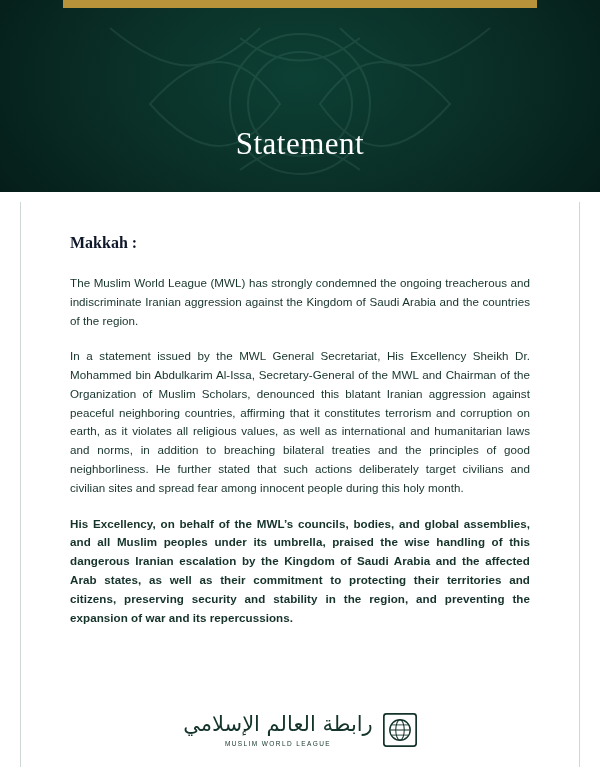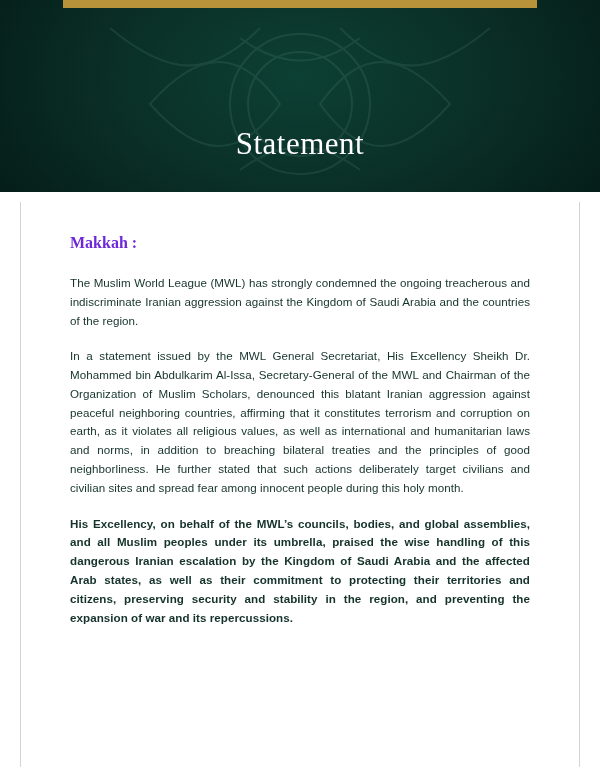--- a/index.html
+++ b/index.html
@@ -92,21 +92,21 @@
     position: absolute;
     left: 70px;
     right: 70px;
     top: 42px;
   }
 
   .dateline {
     font-family: "Liberation Serif", serif;
     font-weight: bold;
     font-size: 16px;
-    color: #6d28d9;
+    color: #0f172a;
     margin: 0 0 22px 0;
   }
 
   .para {
     font-size: 11.6px;
     line-height: 1.62;
     color: #15322b;
     text-align: justify;
     margin: 16px 0 17px 0;
     letter-spacing: 0.05px;
@@ -174,15 +174,29 @@
     <div class="rule-left"></div>
     <div class="rule-right"></div>
 
     <div class="doc-body">
       <h2 class="dateline"><span>Makkah :</span></h2>
       <p class="para">The Muslim World League (MWL) has strongly condemned the ongoing treacherous and indiscriminate Iranian aggression against the Kingdom of Saudi Arabia and the countries of the region.</p>
       <p class="para">In a statement issued by the MWL General Secretariat, His Excellency Sheikh Dr. Mohammed bin Abdulkarim Al-Issa, Secretary-General of the MWL and Chairman of the Organization of Muslim Scholars, denounced this blatant Iranian aggression against peaceful neighboring countries, affirming that it constitutes terrorism and corruption on earth, as it violates all religious values, as well as international and humanitarian laws and norms, in addition to breaching bilateral treaties and the principles of good neighborliness. He further stated that such actions deliberately target civilians and civilian sites and spread fear among innocent people during this holy month.</p>
       <p class="para">His Excellency, on behalf of the MWL’s councils, bodies, and global assemblies, and all Muslim peoples under its umbrella, praised the wise handling of this dangerous Iranian escalation by the Kingdom of Saudi Arabia and the affected Arab states, as well as their commitment to protecting their territories and citizens, preserving security and stability in the region, and preventing the expansion of war and its repercussions.</p>
     </div>
 
+    <div class="footer">
+      <div class="footer-text-block">
+        <div class="footer-arabic">رابطة العالم الإسلامي</div>
+        <div class="footer-en">MUSLIM WORLD LEAGUE</div>
+      </div>
+      <svg class="footer-emblem" viewBox="0 0 40 40" xmlns="http://www.w3.org/2000/svg">
+        <rect x="1" y="1" width="38" height="38" rx="3" fill="none" stroke="#13332b" stroke-width="2"></rect>
+        <circle cx="20" cy="20" r="12" fill="none" stroke="#13332b" stroke-width="1.6"></circle>
+        <ellipse cx="20" cy="20" rx="5" ry="12" fill="none" stroke="#13332b" stroke-width="1.2"></ellipse>
+        <line x1="8" y1="20" x2="32" y2="20" stroke="#13332b" stroke-width="1.2"></line>
+        <line x1="10" y1="14" x2="30" y2="14" stroke="#13332b" stroke-width="1"></line>
+        <line x1="10" y1="26" x2="30" y2="26" stroke="#13332b" stroke-width="1"></line>
+      </svg>
+    </div>
   </div>
 
 </div>
 
 </body></html>

